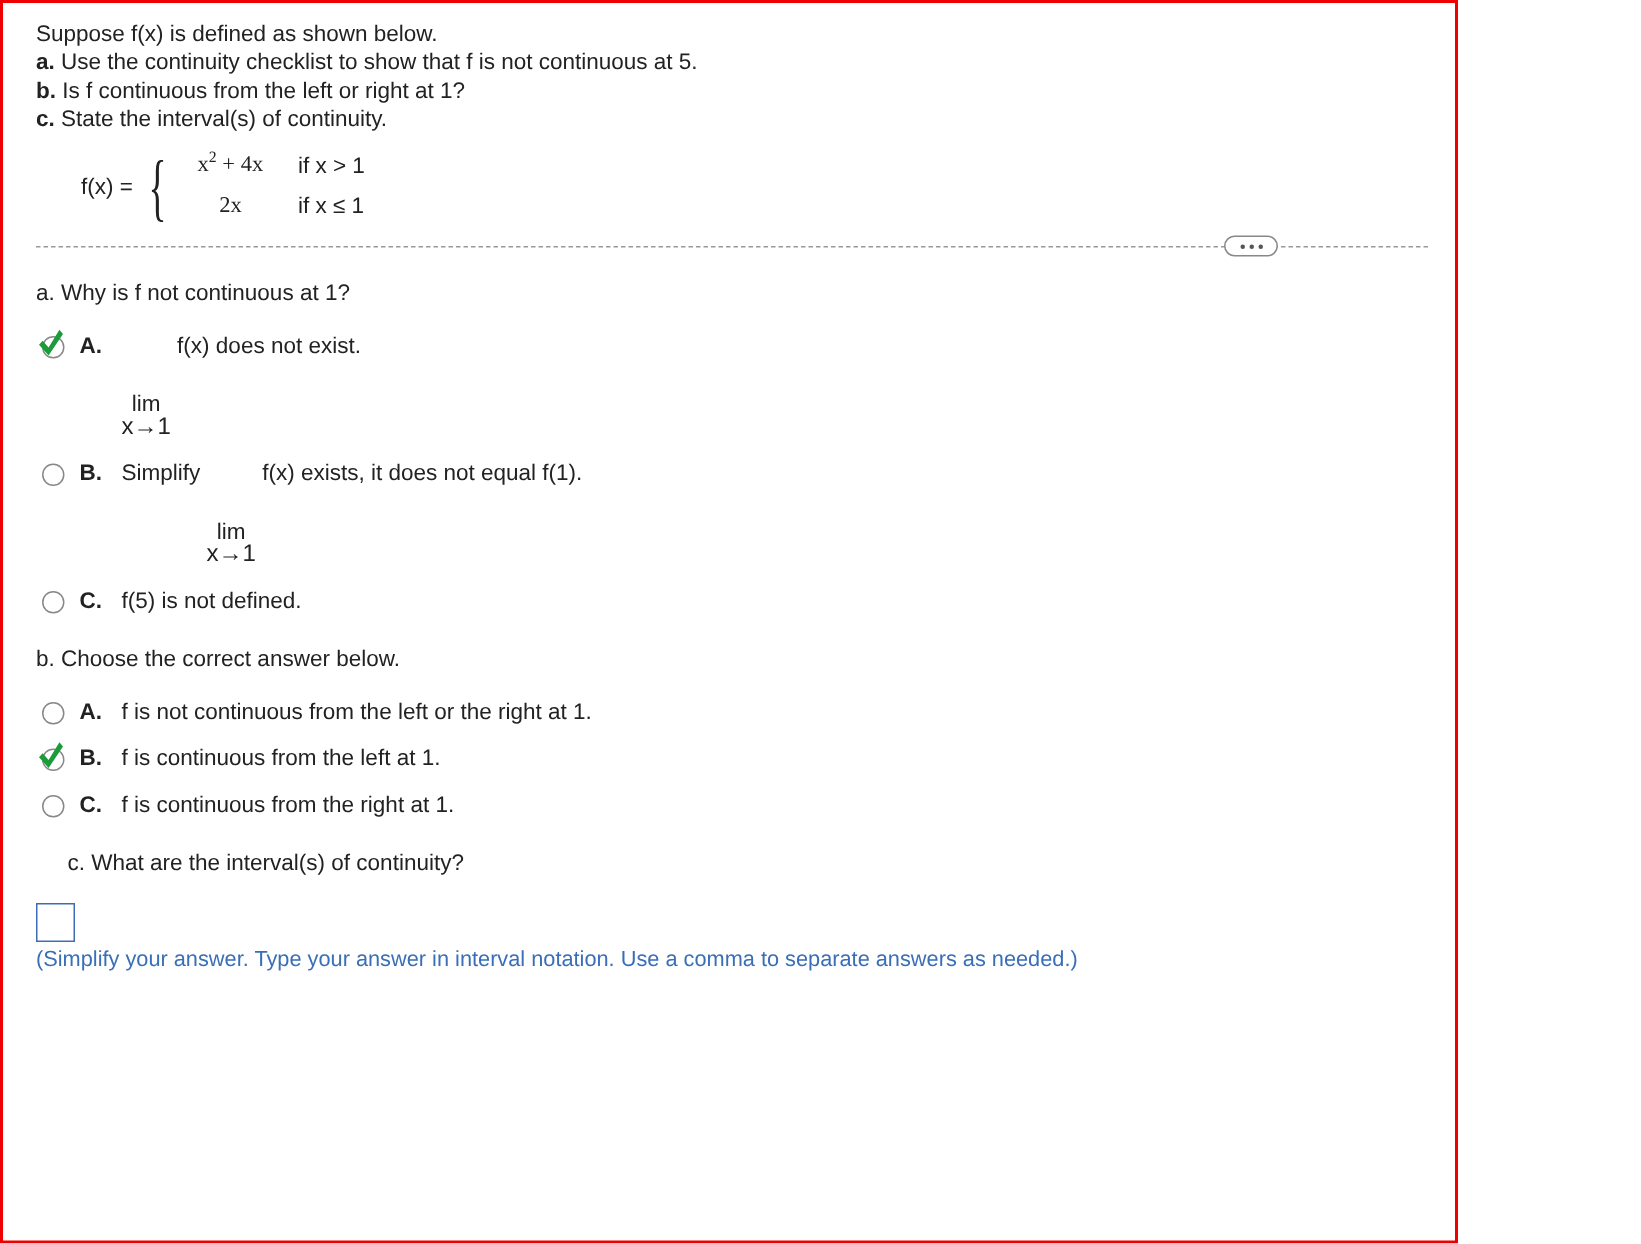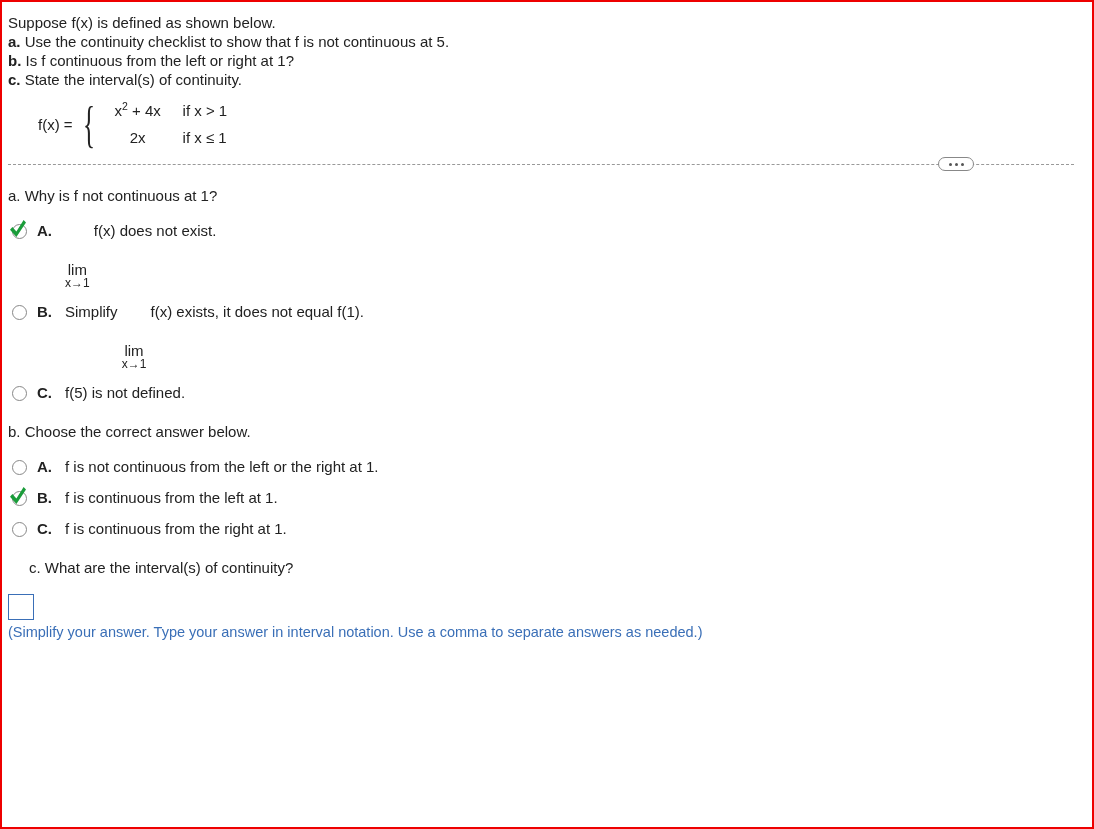--- a/index.html
+++ b/index.html
@@ -5,24 +5,24 @@
   * { box-sizing: border-box; }
   body {
     margin: 0;
     padding: 0;
     font-family: Arial, Helvetica, sans-serif;
     font-size: 15px;
     color: #222;
     background: #fff;
   }
   .page {
-    width: 1094px;
+    width: 972px;
     height: 829px;
     border: 2px solid #e00;
-    padding: 10px 18px 18px 6px;
+    padding: 10px 18px 18px 22px;
     position: relative;
   }
   .intro p { margin: 2px 0; }
   .intro .bold-letter { font-weight: bold; }
   .func {
     display: flex;
     align-items: center;
     margin: 14px 0 14px 30px;
     text-align: center;
   }
@@ -30,21 +30,21 @@
   .brace {
     font-size: 50px;
     line-height: 44px;
     font-weight: 100;
     font-family: 'Times New Roman', serif;
     transform: scaleX(0.5);
     margin: 0 2px 0 -2px;
   }
   .cases { display: flex; flex-direction: column; gap: 10px; }
   .case-row { display: flex; align-items: center; }
-  .case-expr { min-width: 70px; }
+  .case-expr { min-width: 70px; font-family: Liberation Serif, serif; }
   .case-cond { margin-left: 10px; }
   sup { font-size: 0.7em; vertical-align: super; line-height: 0; }
   .hr-wrap {
     position: relative;
     margin: 18px 0 22px 0;
   }
   .hr-line {
     border: none;
     border-top: 1px dashed #999;
     margin: 0;
@@ -77,21 +77,21 @@
     position: absolute;
     left: -3px; top: -6px;
     width: 16px; height: 18px;
     background: #1a9c3a;
     clip-path: polygon(15% 45%, 0% 60%, 40% 100%, 100% 20%, 85% 5%, 40% 70%);
   }
   .opt-letter { font-weight: bold; min-width: 18px; }
   .opt-text { display: inline; }
   .lim-stack { display: inline-flex; flex-direction: column; align-items:center; vertical-align: top; line-height:1;margin-top:40px; }
   .lim-stack .top { font-size:15px; }
-  .lim-stack .bot { font-size:12px; }
+  .lim-stack .bot { font-size:16px; }
   .part-c-input {
     width: 26px; height: 26px; border: 1px solid #3a6fb7;
     margin: 8px 0 4px 0; background:#fff;
   }
   .hint { color: #3a6fb7; font-size: 14.5px; }
 </style>
 </head>
 <body>
 
 <div class="page">

